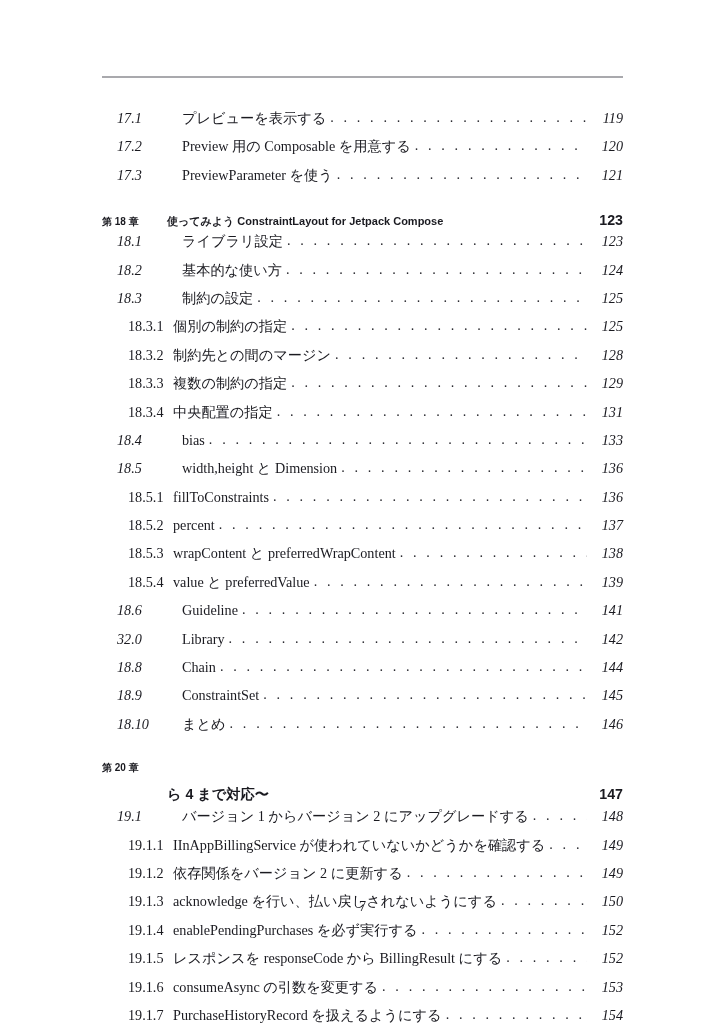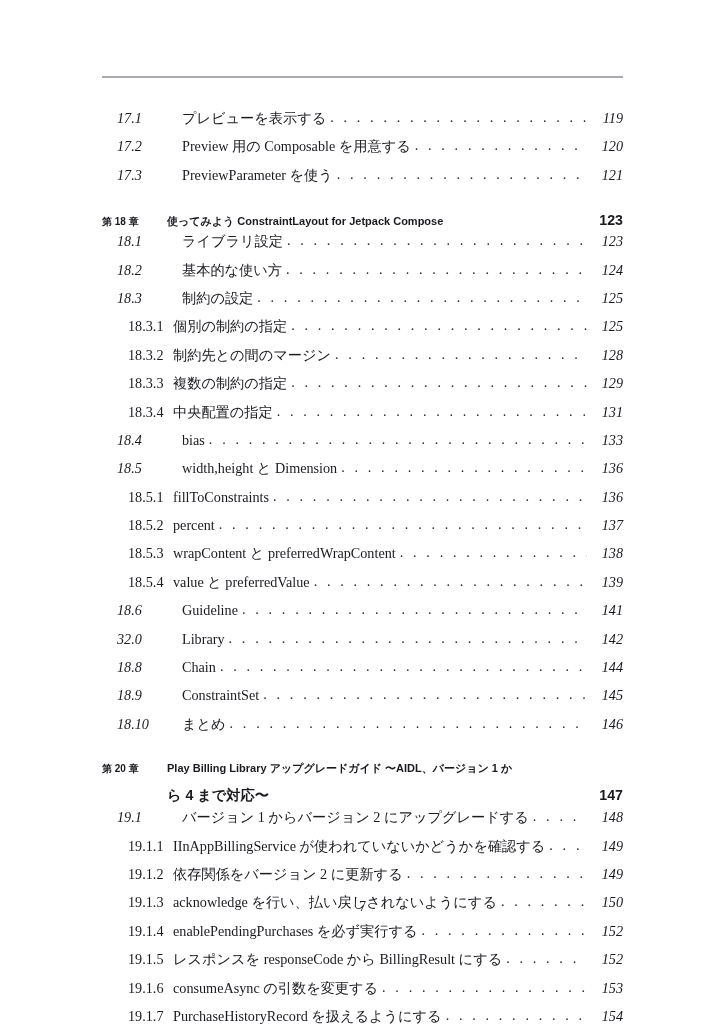--- a/index.html
+++ b/index.html
@@ -298,21 +298,20 @@
       </div>
       <div class="row lvl1">
         <span class="num">18.10</span>
         <span class="title">まとめ</span>
         <span class="leader"></span>
         <span class="pg">146</span>
       </div>
       <div class="gap-before-chap"></div>
       <div class="chaprow">
         <span class="chap-label">第 20 章</span>
-        <span class="chap-title">Play Billing Library アップグレードガイド 〜AIDL、バージョン 1 か</span>
       </div>
       <div class="chaprow" style="margin-top: 10px;">
         <span class="chap-title-cont">ら 4 まで対応〜</span>
         <span class="chap-pg">147</span>
       </div>
       <div class="gap-after-chap"></div>
       <div class="row lvl1">
         <span class="num">19.1</span>
         <span class="title">バージョン 1 からバージョン 2 にアップグレードする</span>
         <span class="leader"></span>

